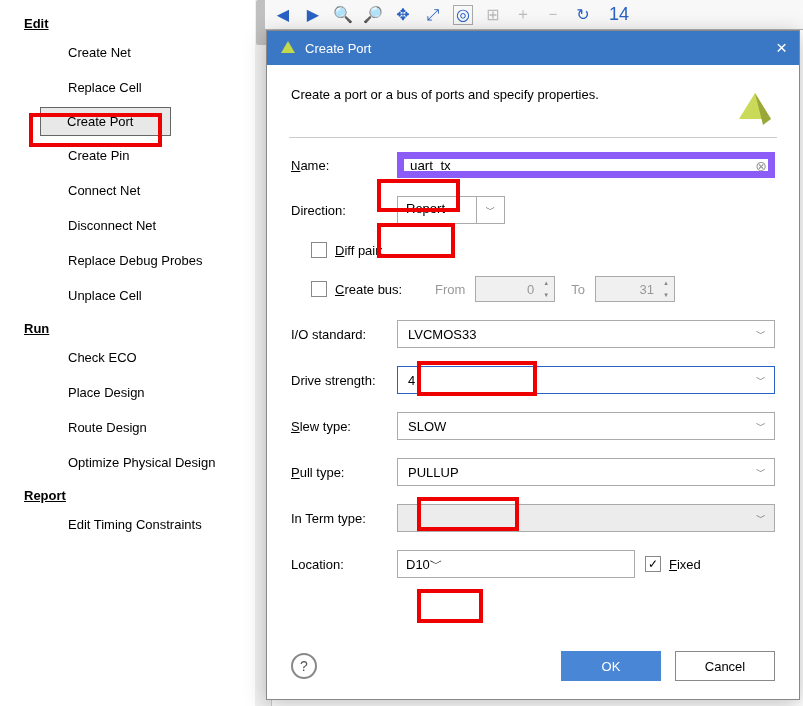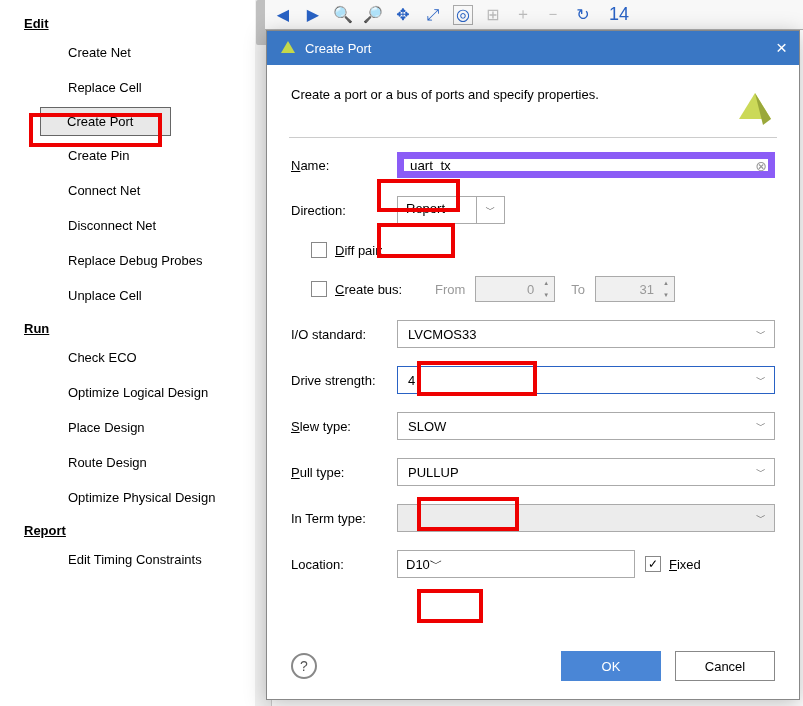--- a/index.html
+++ b/index.html
@@ -67,21 +67,20 @@
   <div class="menu-item">Replace Cell</div>
   <div class="menu-item menu-item-selected">Create Port</div>
   <div class="menu-item">Create Pin</div>
   <div class="menu-item">Connect Net</div>
   <div class="menu-item">Disconnect Net</div>
   <div class="menu-item">Replace Debug Probes</div>
   <div class="menu-item">Unplace Cell</div>
 
   <div class="section-header">Run</div>
   <div class="menu-item">Check ECO</div>
-  <div class="menu-item">Optimize Logical Design</div>
   <div class="menu-item">Place Design</div>
   <div class="menu-item">Route Design</div>
   <div class="menu-item">Optimize Physical Design</div>
 
   <div class="section-header">Report</div>
   <div class="menu-item">Edit Timing Constraints</div>
 
   <div class="red-box-left" style="left:17px; top:113px; width:133px; height:34px;"></div>
 
   <div class="scrollbar">

